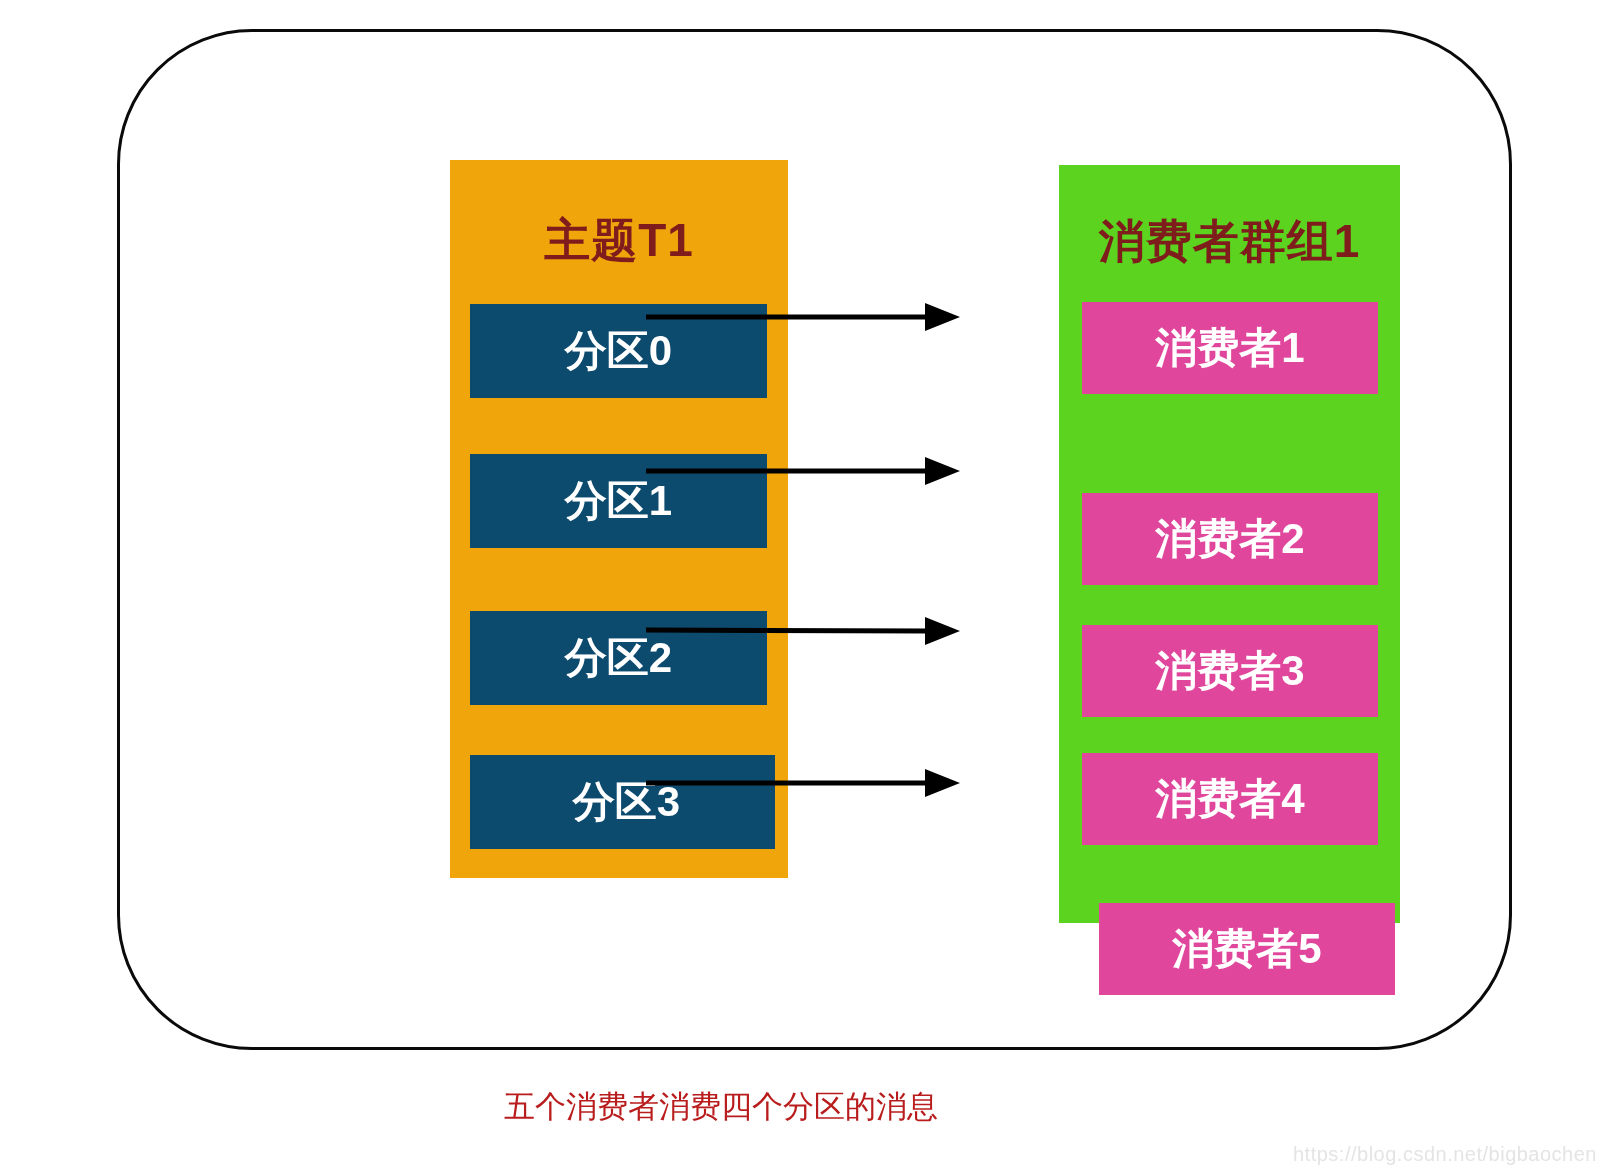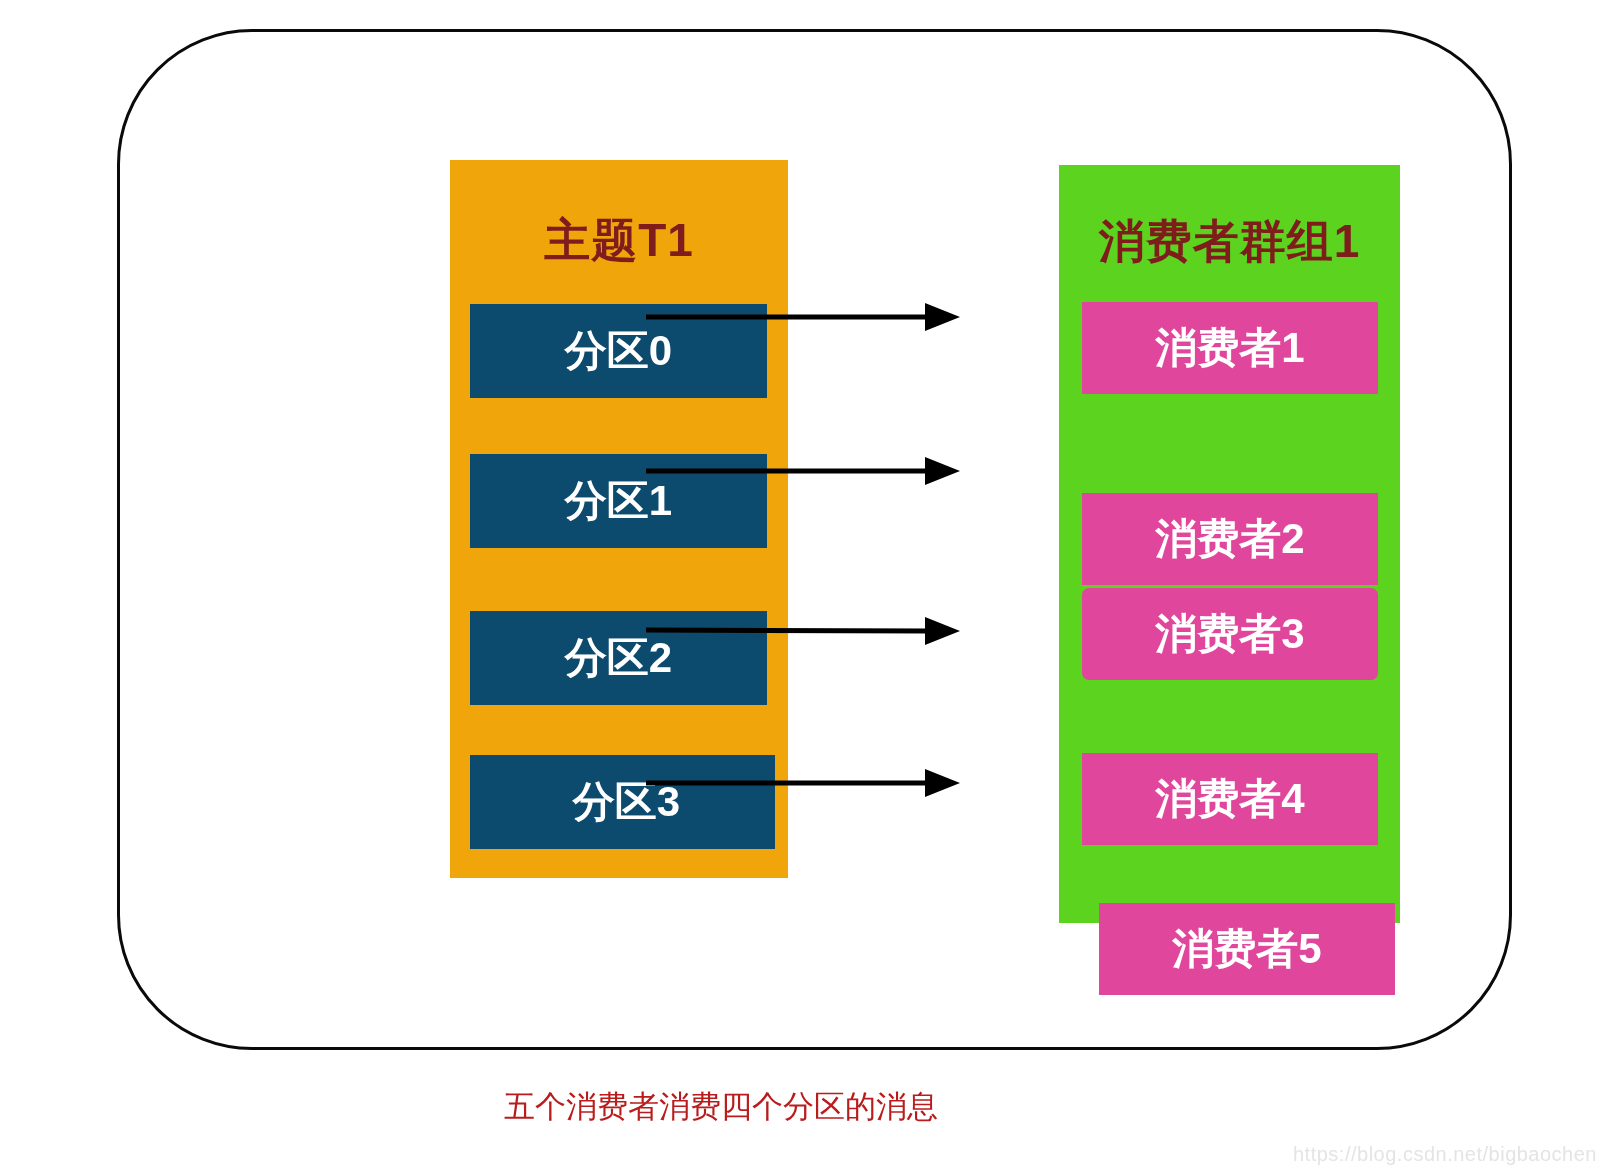--- a/index.html
+++ b/index.html
@@ -82,21 +82,21 @@
     height: 92px;
     line-height: 92px;
     background: #E0479C;
   }
   .p0 { top: 144px; }
   .p1 { top: 294px; }
   .p2 { top: 426px; margin-top: 25px; }
   .p3 { top: 595px; padding-left: 8px; }
   .c0 { top: 137px; }
   .c1 { top: 287px; margin-top: 41px; }
-  .c2 { top: 423px; border-radius: 7px; }
+  .c2 { top: 460px; }
   .c3 { top: 588px; }
   .c4 { top: 738px; margin-left: 17px; }
   
   .arrows {
     position: absolute;
     left: 0;
     top: 0;
     width: 1604px;
     height: 1172px;
     pointer-events: none;

